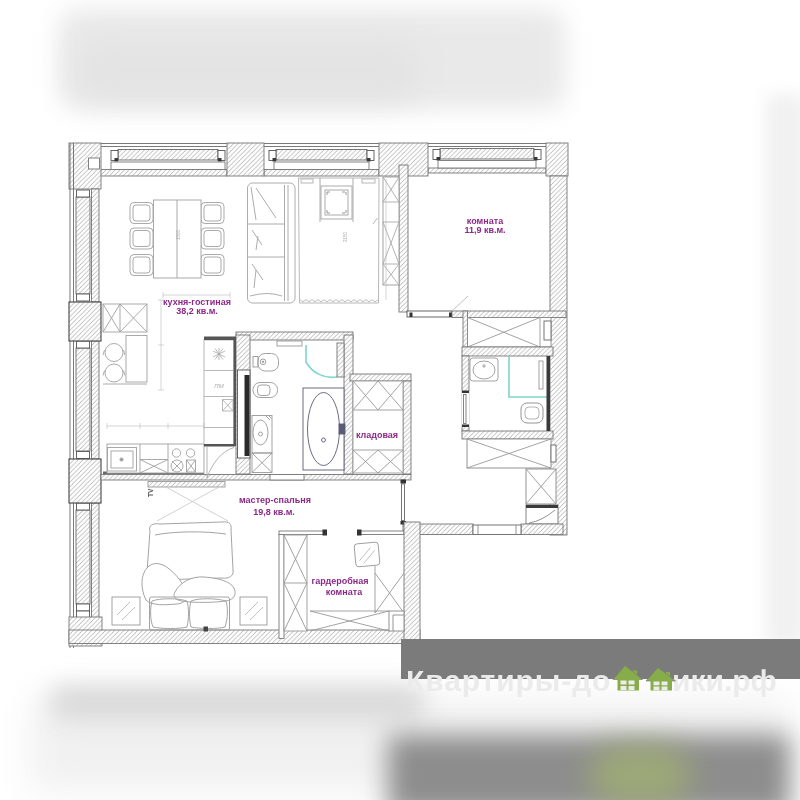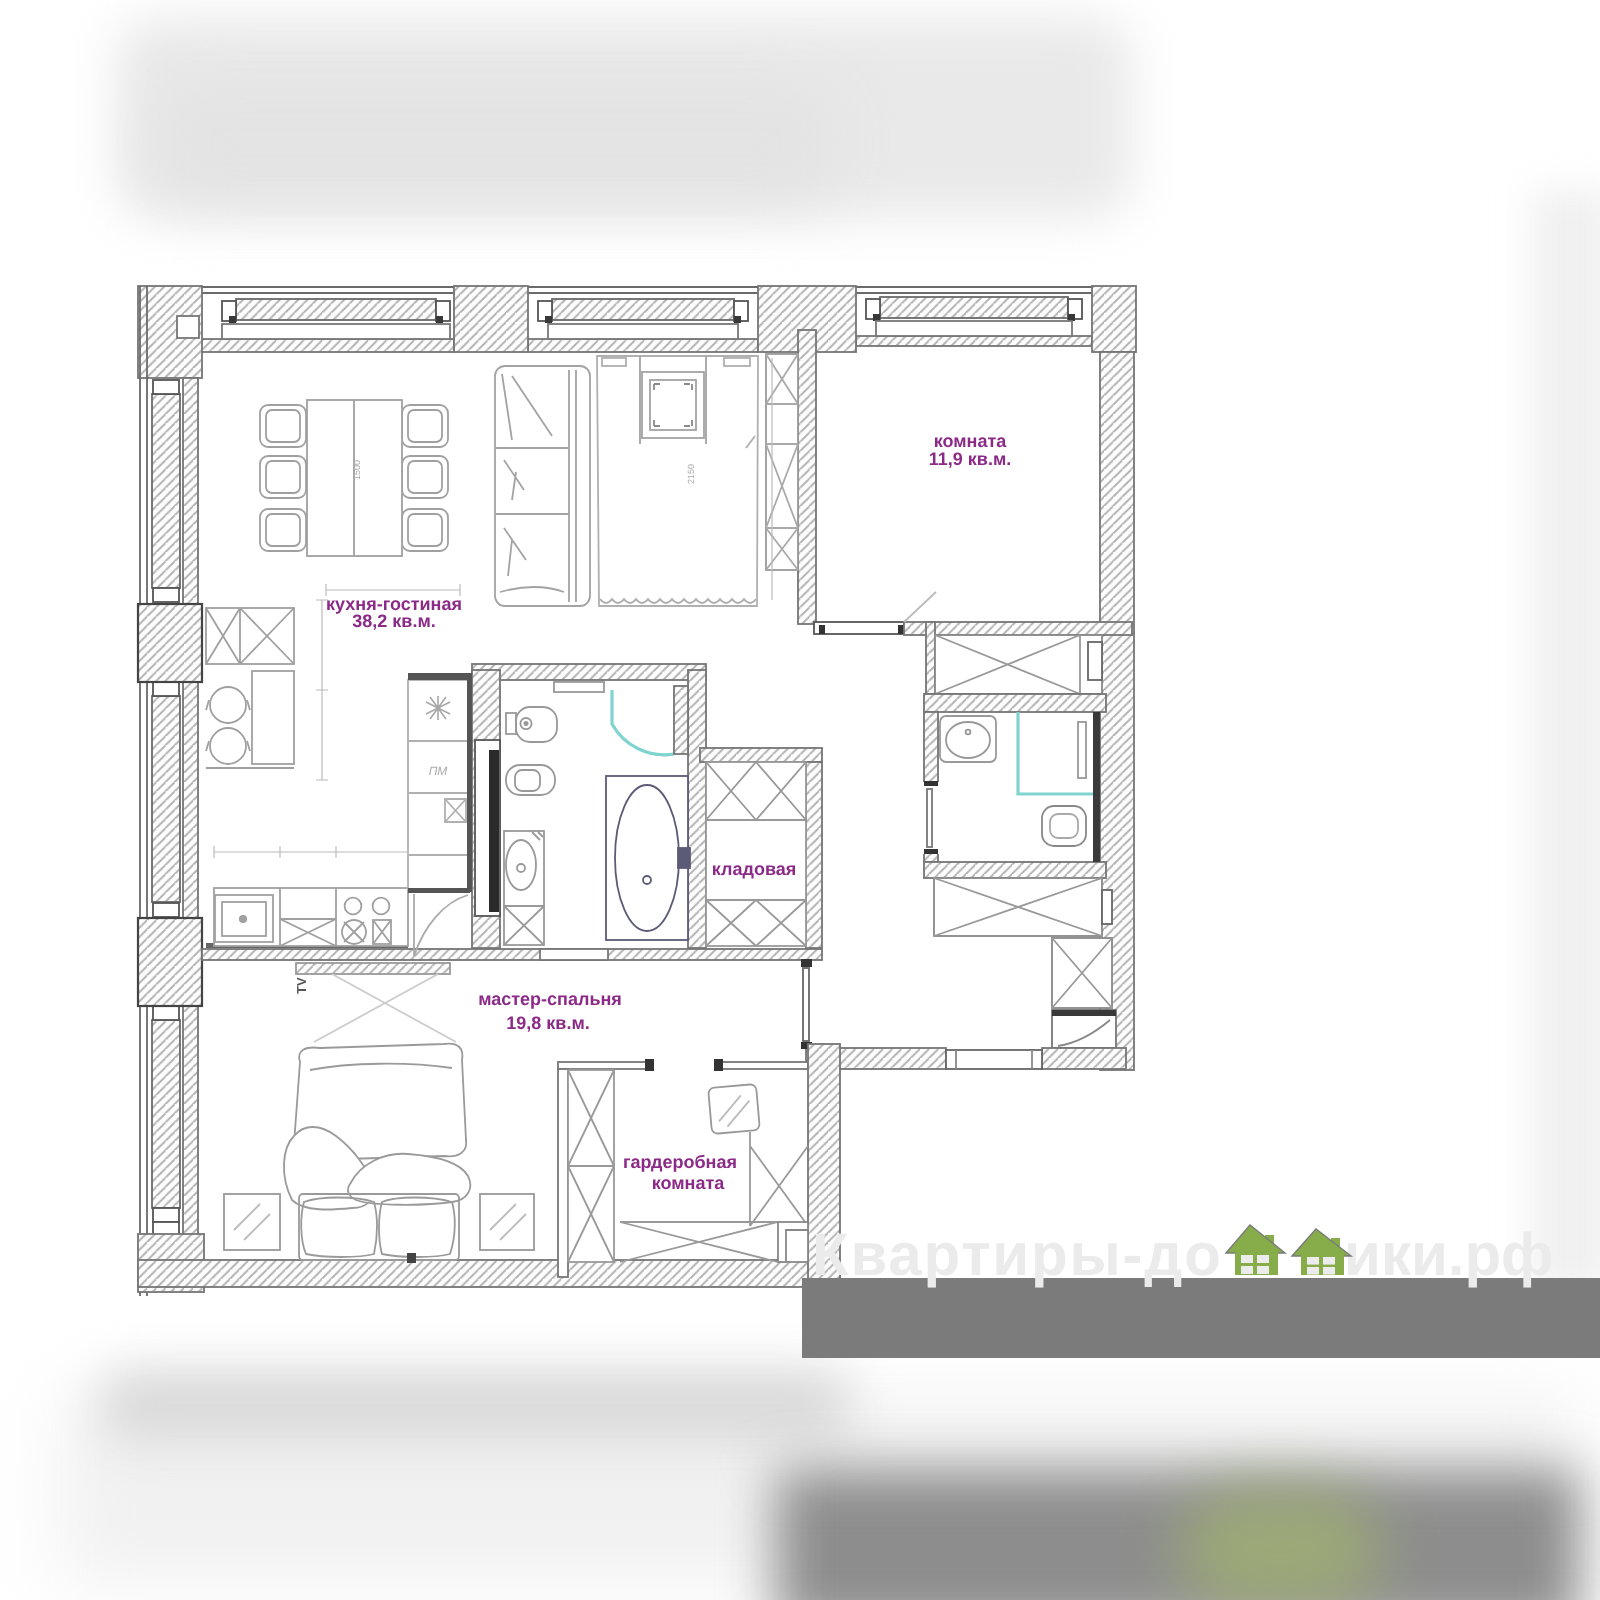--- a/index.html
+++ b/index.html
@@ -315,21 +315,21 @@
 <text x="274" y="514.5" font-size="9">19,8 кв.м.</text>
 <text x="340" y="584" font-size="9">гардеробная</text>
 <text x="344" y="594.5" font-size="9">комната</text>
 </g>
 <text x="153" y="497" font-size="6.5" fill="#555" transform="rotate(-90 153 497)" font-weight="bold">TV</text>
 <text x="180" y="240" font-size="4.5" fill="#aaa" transform="rotate(-90 180 240)">1500</text>
 <text x="347" y="242" font-size="4.5" fill="#aaa" transform="rotate(-90 347 242)">2150</text>
 </svg>
 
 <div class="ab" style="left:401px;top:639px;width:399px;height:40px;background:#7b7b7b"></div>
-<div class="ab" style="left:401px;top:608px;width:399px;height:40px;overflow:hidden">
+<div class="ab" style="left:401px;top:661px;width:399px;height:40px;overflow:hidden">
 <svg width="399" height="40" viewBox="0 0 399 40">
 <text x="5" y="29.5" font-family="Liberation Sans, sans-serif" font-weight="bold" font-size="30" letter-spacing="0.9" fill="#ebebeb">Квартиры-до</text>
 <text x="271" y="29.5" font-family="Liberation Sans, sans-serif" font-weight="bold" font-size="30" fill="#ebebeb">ики.рф</text>
 
 <g>
 <rect x="231.5" y="9.5" width="4.5" height="8" fill="#86ad49"></rect>
 <path d="M212,18.5 L224,4.5 L241.5,18.5 Z" fill="#86ad49" stroke="#7b7b7b" stroke-width="0.7"></path>
 <rect x="216.5" y="16" width="21.5" height="13.5" fill="#86ad49"></rect>
 <rect x="219.5" y="19.5" width="6" height="4" fill="#ececec"></rect>
 <rect x="227.5" y="19.5" width="6" height="4" fill="#ececec"></rect>

